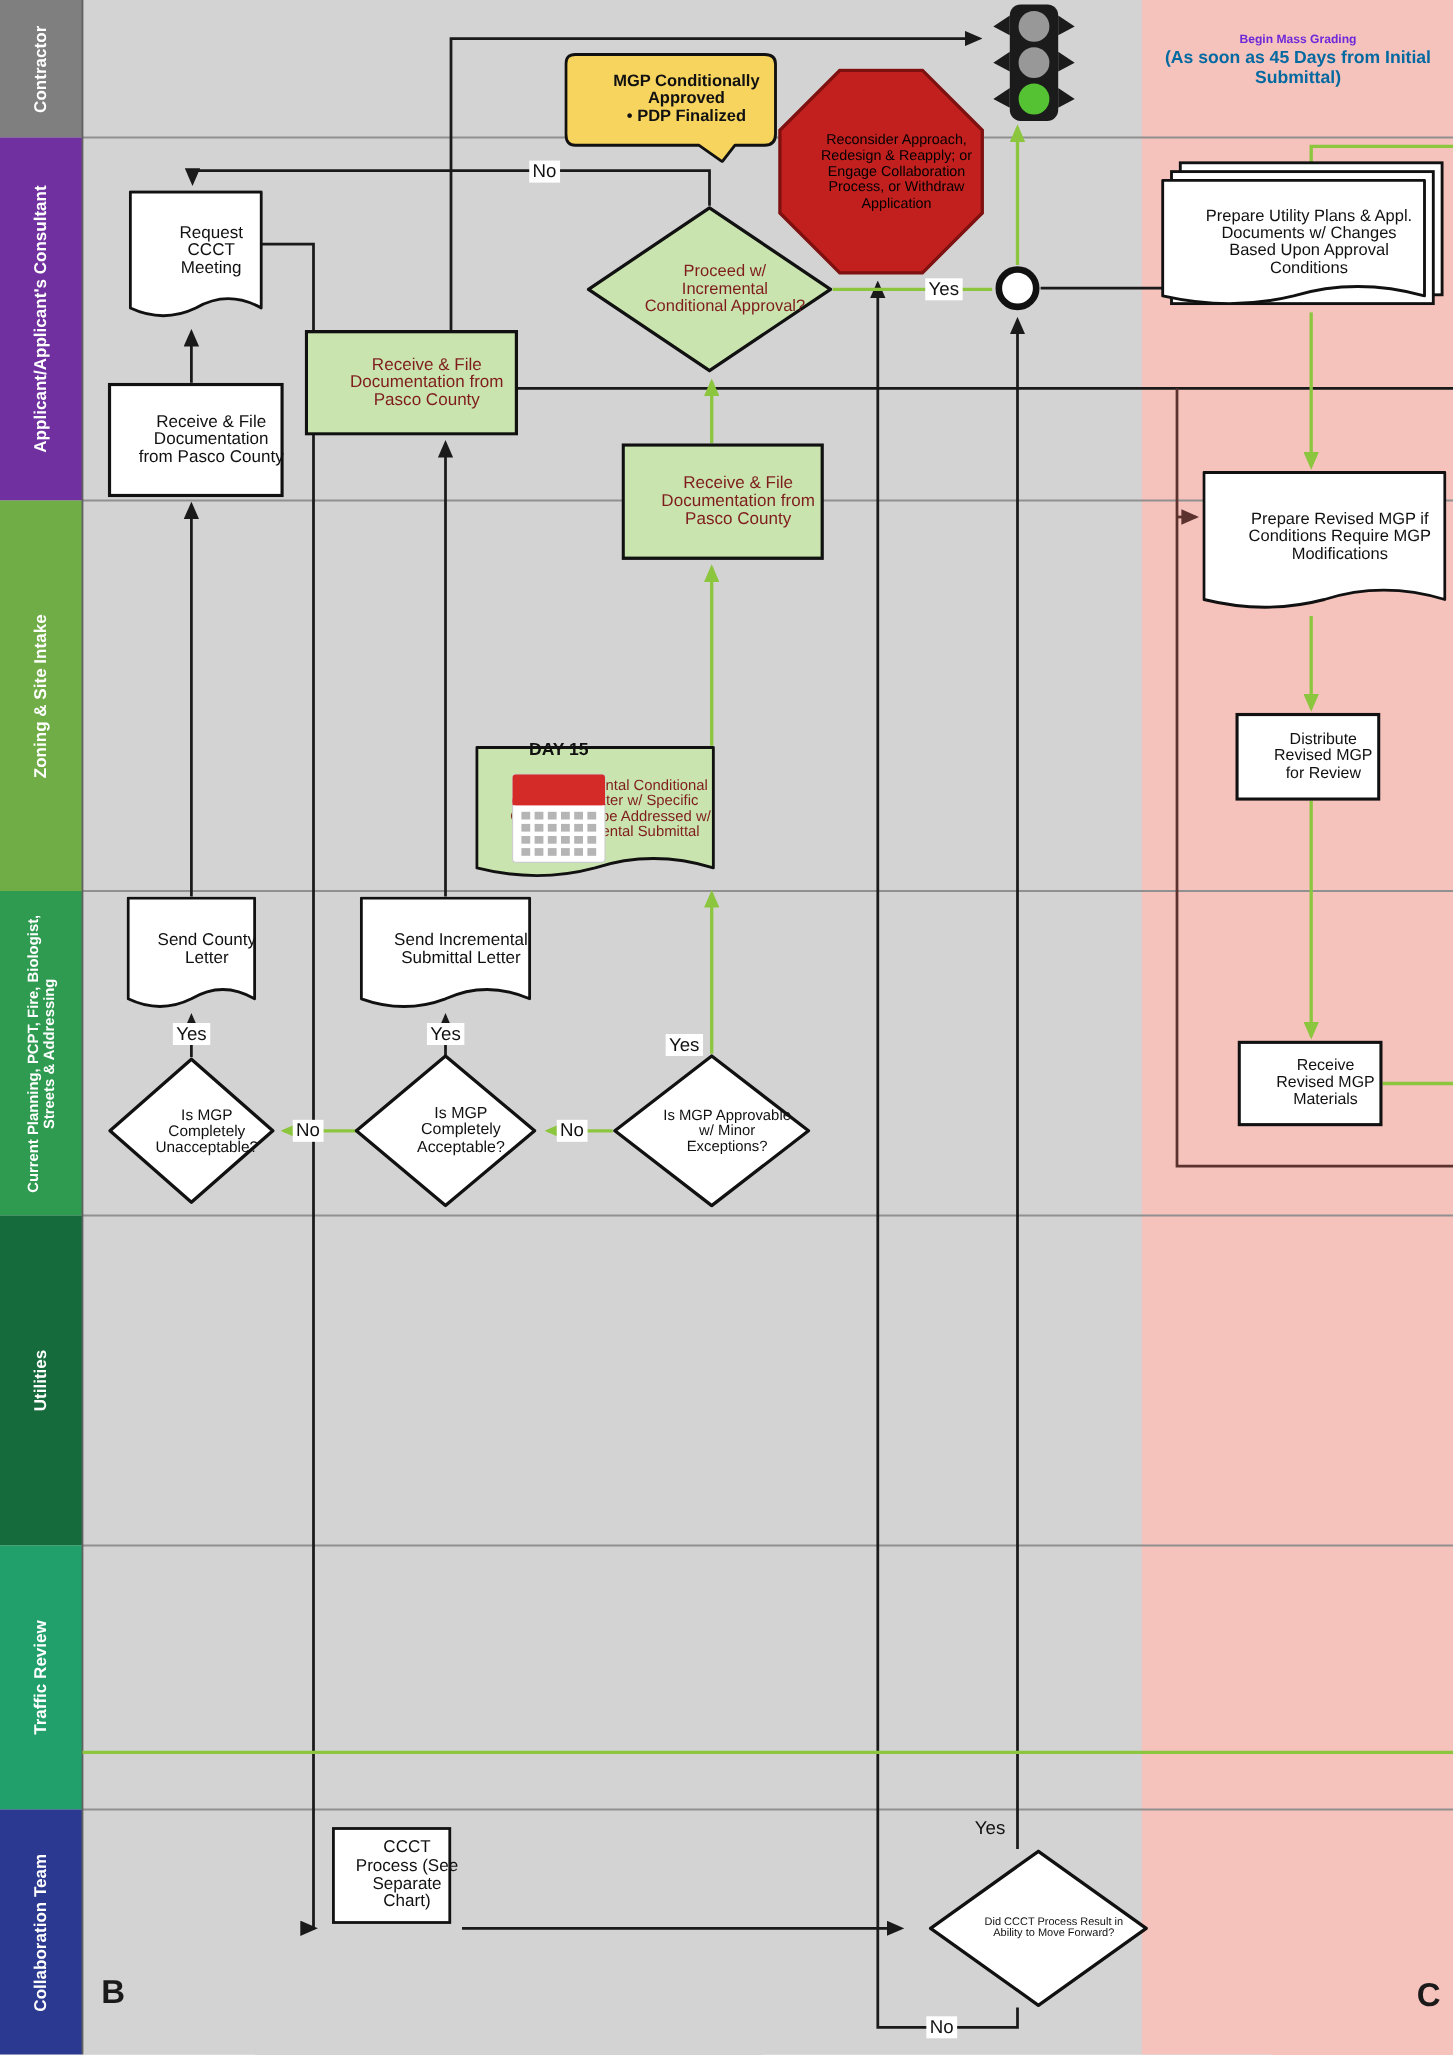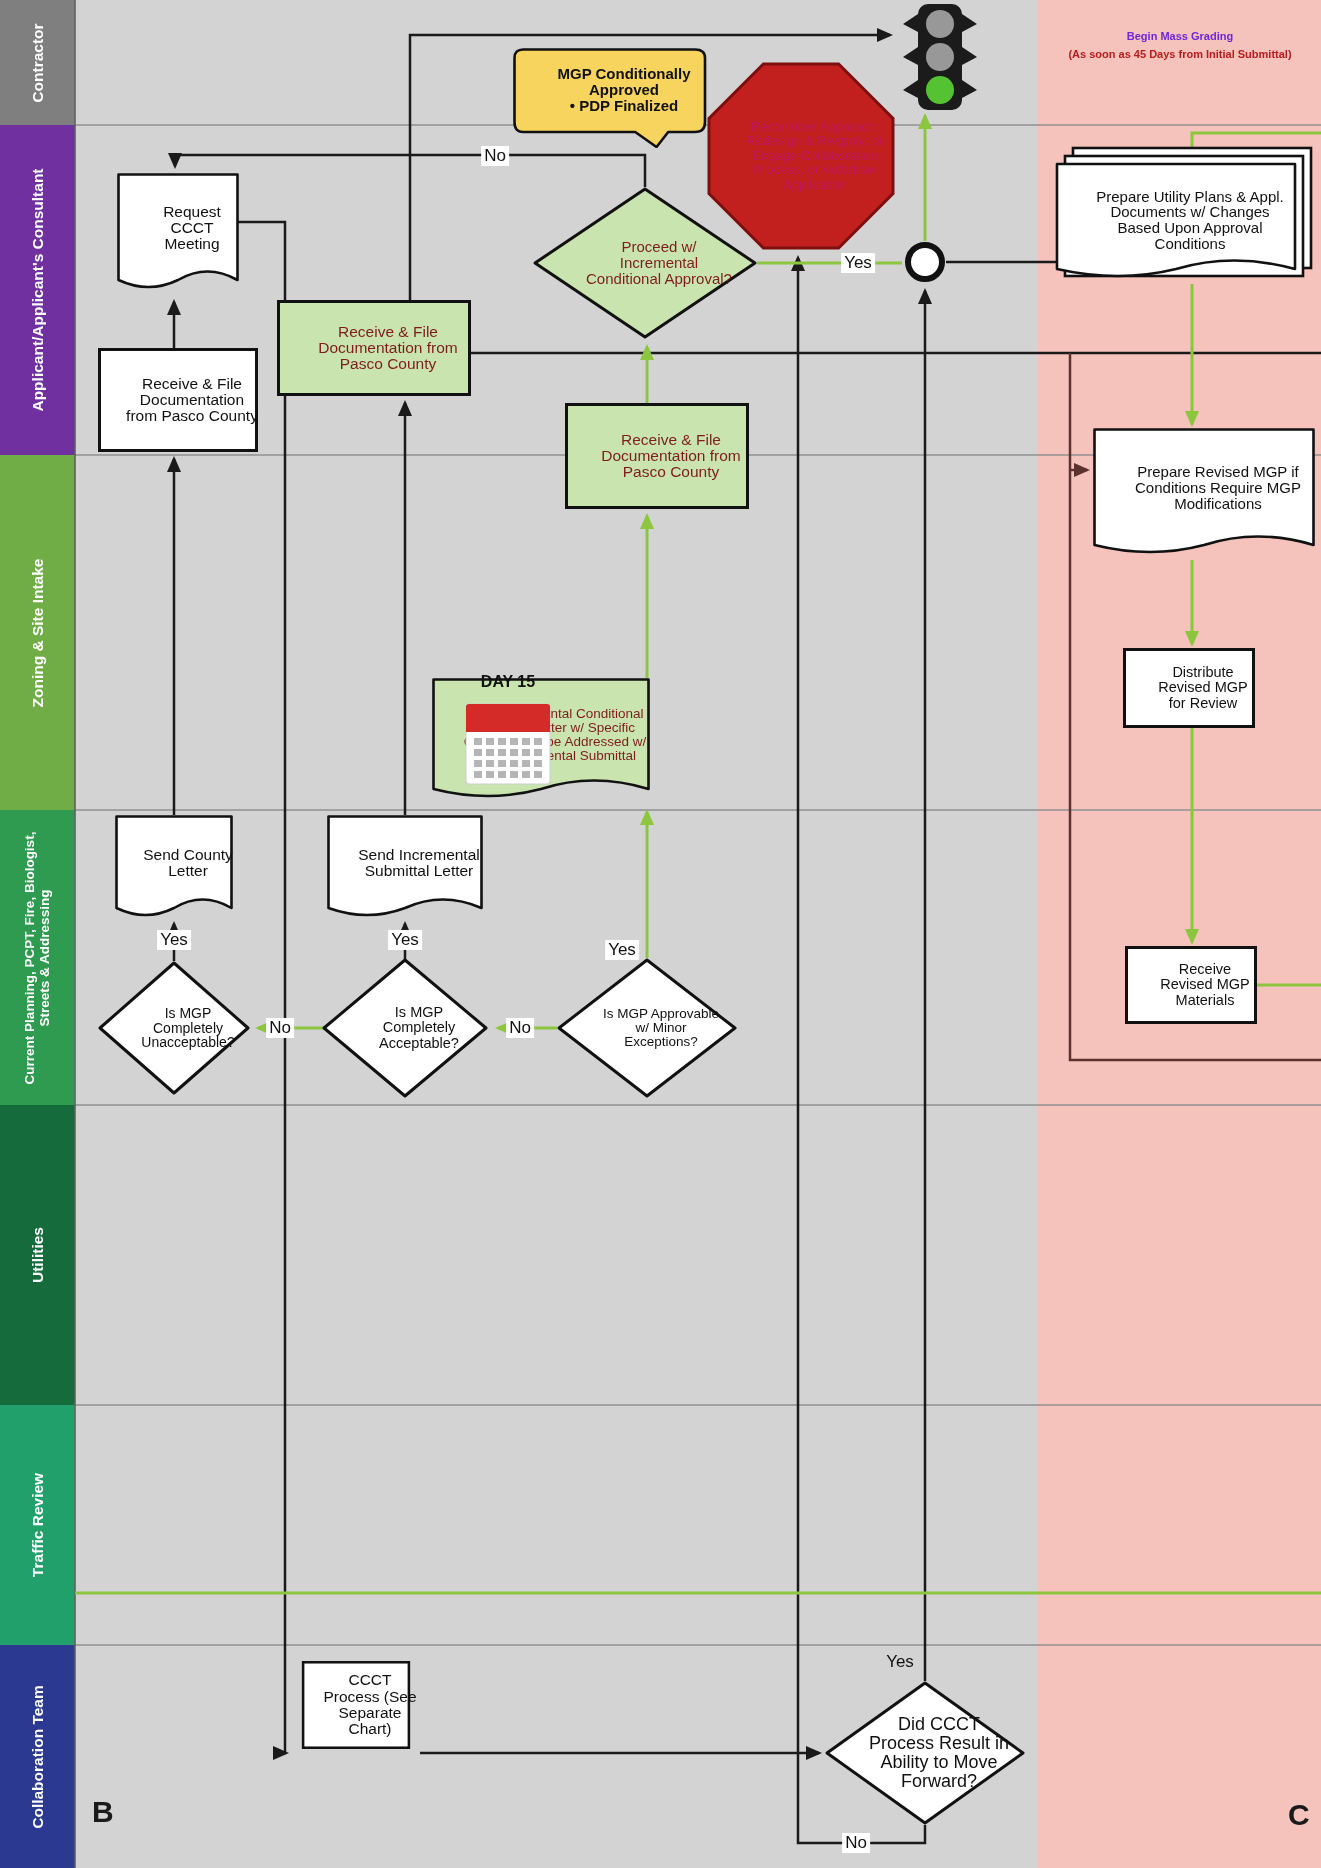--- a/index.html
+++ b/index.html
@@ -151,21 +151,21 @@
   <div class="node" style="left:513px;top:48px;width:194px;height:100px;font-size:15px;font-weight:bold">
       <svg class="shape" viewBox="0 0 194 100" xmlns="http://www.w3.org/2000/svg">
         <path d="M10,1.5 L182,1.5 Q192,1.5 192,10 L192,74 Q192,84 182,84 L155.20000000000002,84 L143.56,99 L122.22,84 L10,84 Q1.5,84 1.5,74 L1.5,10 Q1.5,1.5 10,1.5 Z" fill="#F7D45E" stroke="#111" stroke-width="2.6" stroke-linejoin="round"></path>
       </svg>
     <span class="txt" style="padding-bottom:16px">
       <span>MGP Conditionally Approved</span><br>
       <span>• PDP Finalized</span>
     </span>
   </div>
 
-  <div class="node" style="left:707px;top:62px;width:188px;height:188px;color:#be185d;font-size:13px;line-height:1.12">
+  <div class="node" style="left:707px;top:62px;width:188px;height:188px;color:#000000;font-size:13px;line-height:1.12">
       <svg class="shape" viewBox="0 0 188 188" xmlns="http://www.w3.org/2000/svg">
         <polygon points="56.4,2 131.6,2 186,56.4 186,131.6 131.6,186 56.4,186 2,131.6 2,56.4" fill="#C2201F" stroke="#7E100F" stroke-width="3"></polygon>
       </svg>
       <span class="txt" style="width:152px">Reconsider Approach, Redesign &amp; Reapply; or Engage Collaboration Process, or Withdraw Application</span>
     </div>
 
   <div class="iconbox" style="left:898px;top:2px;width:84px;height:110px">
     <svg width="84" height="110" viewBox="0 0 84 110" xmlns="http://www.w3.org/2000/svg">
       <path d="M20,12 L5,22 L20,30 Z M20,45 L5,55 L20,63 Z M20,78 L5,88 L20,96 Z" fill="#1b1b1b"></path>
       <path d="M64,12 L79,22 L64,30 Z M64,45 L79,55 L64,63 Z M64,78 L79,88 L64,96 Z" fill="#1b1b1b"></path>
@@ -177,21 +177,21 @@
   </div>
 
   <div class="node" style="left:904px;top:241px;width:42px;height:42px">
       <svg class="shape" viewBox="0 0 42 42" xmlns="http://www.w3.org/2000/svg">
         <circle cx="21" cy="21" r="17" fill="#fff" stroke="#111" stroke-width="6"></circle>
       </svg>
     </div>
 
   <div class="banner" style="left:1047px;top:26px;width:266px">
     <span style="font-size: 11px; color: #6d28d9;">Begin Mass Grading</span><br>
-    <span style="font-size: 11px; color: #b91c1c;">(As soon as 45 Days from Initial Submittal)</span>
+    <span style="font-size: 16px; color: #0369a1;">(As soon as 45 Days from Initial Submittal)</span>
   </div>
 
   <div class="node" style="left:1055px;top:146px;width:258px;height:140px;font-size:15px">
       <svg class="shape" viewBox="0 0 258 140" xmlns="http://www.w3.org/2000/svg">
         <rect x="18" y="2" width="238" height="120" fill="#fff" stroke="#111" stroke-width="2.6"></rect>
         <rect x="10" y="10" width="238" height="120" fill="#fff" stroke="#111" stroke-width="2.6"></rect>
         <path d="M2,18 L240,18 L240,123 Q178.12,106 121,123 Q63.88,137 2,123 Z" fill="#fff" stroke="#111" stroke-width="2.6" stroke-linejoin="round"></path>
       </svg>
       <span class="txt" style="padding:22px 22px 14px 6px">Prepare Utility Plans &amp; Appl. Documents w/ Changes Based Upon Approval Conditions</span>
     </div>
@@ -294,21 +294,21 @@
       <span class="txt" style="width:128px">Is MGP Approvable w/ Minor Exceptions?</span>
     </div>
 
   <div class="node" style="left:292px;top:1661px;width:128px;height:88px">
       <svg class="shape" viewBox="0 0 128 104" xmlns="http://www.w3.org/2000/svg">
         <rect x="1.5" y="1.5" width="125" height="101" fill="#ffffff" stroke="#111" stroke-width="3"></rect>
       </svg>
       <span class="txt">CCCT Process (See Separate Chart)</span>
     </div>
 
-  <div class="node" style="left:825px;top:1681px;width:200px;height:144px;font-size:18px">
+  <div class="node" style="left:844px;top:1681px;width:200px;height:144px;font-size:10px">
       <svg class="shape" viewBox="0 0 200 144" xmlns="http://www.w3.org/2000/svg">
         <polygon points="100,2 198,72 100,142 2,72" fill="#ffffff" stroke="#111" stroke-width="3" stroke-linejoin="round"></polygon>
       </svg>
       <span class="txt" style="width:145px">Did CCCT Process Result in Ability to Move Forward?</span>
     </div>
 
   <div class="elabel" style="left:495px;top:156px">No</div>
   <div class="elabel" style="left:858px;top:263px">Yes</div>
   <div class="elabel" style="left:174px;top:940px">Yes</div>
   <div class="elabel" style="left:405px;top:940px">Yes</div>

